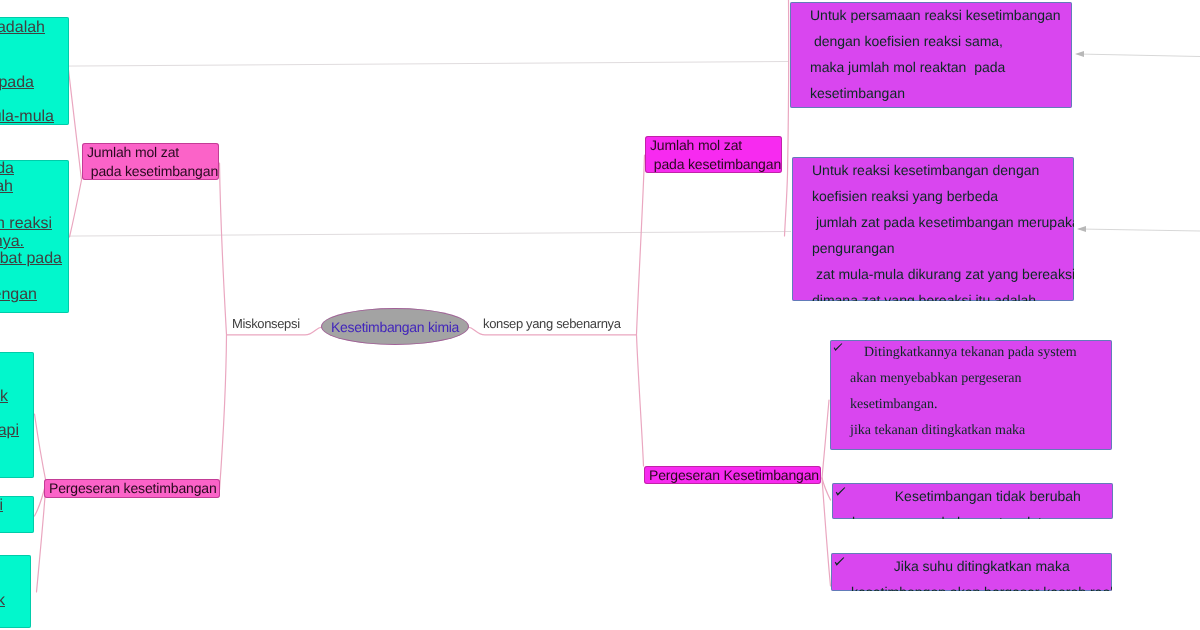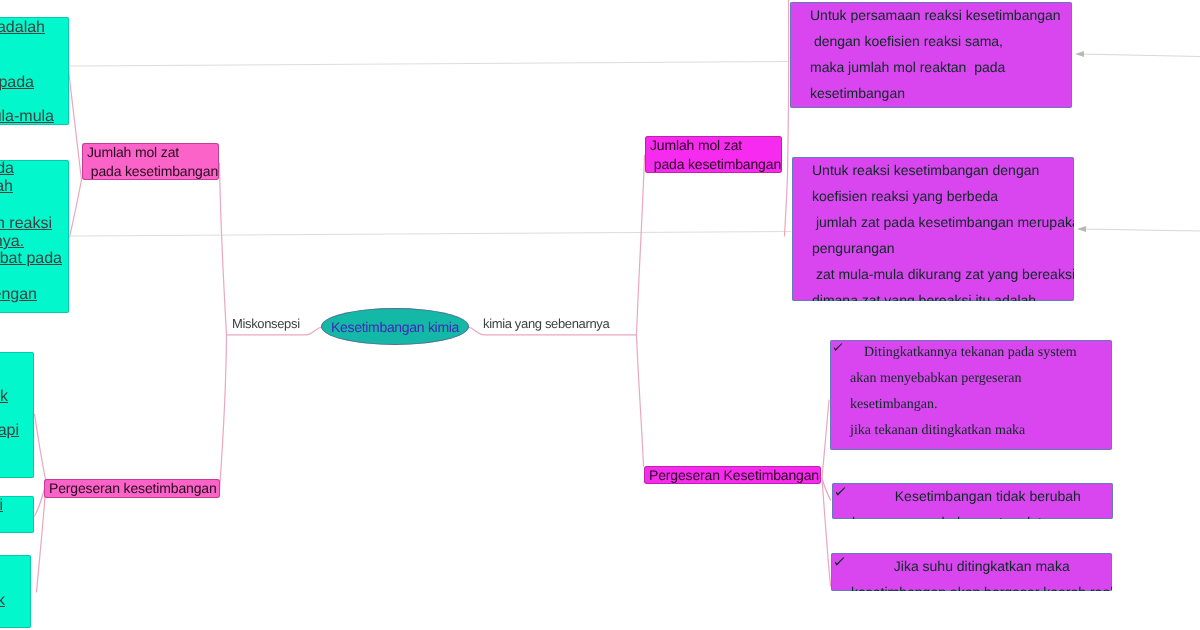--- a/index.html
+++ b/index.html
@@ -21,21 +21,21 @@
   .clipbox .ln{position:absolute;white-space:pre;font-size:16px;
                line-height:17.7px;color:#404040;text-decoration:underline;}
 
   svg.chk{position:absolute;width:10px;height:10px;fill:#0c2a22;display:block;}
   .greenbox>span{display:block;}
   .pinkbox{position:absolute;box-sizing:border-box;color:#280a1e;
            font-size:14px;line-height:19px;white-space:pre;letter-spacing:-0.15px;
            padding:0 0 1px 5px;border-radius:3px;overflow:hidden;
            box-shadow:inset 0 0 0 1px rgba(150,30,110,.55);}
 
-  .ellipse{position:absolute;border-radius:50%;background:#14b8a6;
+  .ellipse{position:absolute;border-radius:50%;background:#a3a3a3;
            display:flex;align-items:center;justify-content:center;
            color:#4226bb;font-size:14px;letter-spacing:-0.3px;white-space:nowrap;
            box-shadow:inset 0 0 0 1px rgba(160,30,140,.5);}
 
   .branchlabel{position:absolute;color:#404040;font-size:13px;white-space:nowrap;letter-spacing:-0.35px;text-align:center;}
 </style>
 </head>
 <body>
 
 <div id="stage">
@@ -148,15 +148,15 @@
 endoterm</span></div>
 
   <div class="pinkbox" style="left:645px;top:136px;width:137px;height:37px;background:#f72af0;">Jumlah mol zat
  pada kesetimbangan</div>
   <div class="pinkbox" style="left:644px;top:466px;width:177px;height:18px;background:#f72af0;">Pergeseran Kesetimbangan</div>
 
   <div class="ellipse" style="left:321px;top:308px;width:148px;height:37px;">
     <span>Kesetimbangan kimia</span>
     </div>
   <div class="branchlabel" style="left:232px;top:316px;">Miskonsepsi</div>
-  <div class="branchlabel" style="left:483px;top:316px;">kimia yang sebenarnya</div>
+  <div class="branchlabel" style="left:483px;top:316px;">konsep yang sebenarnya</div>
 
 </div>
 
 </body></html>

